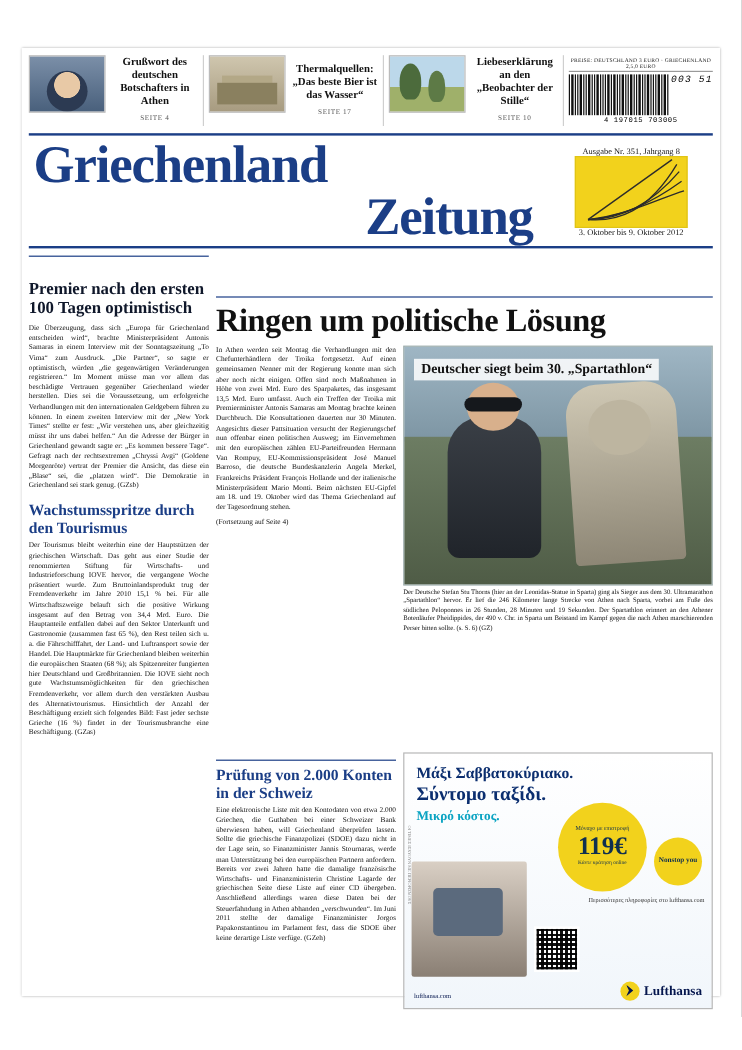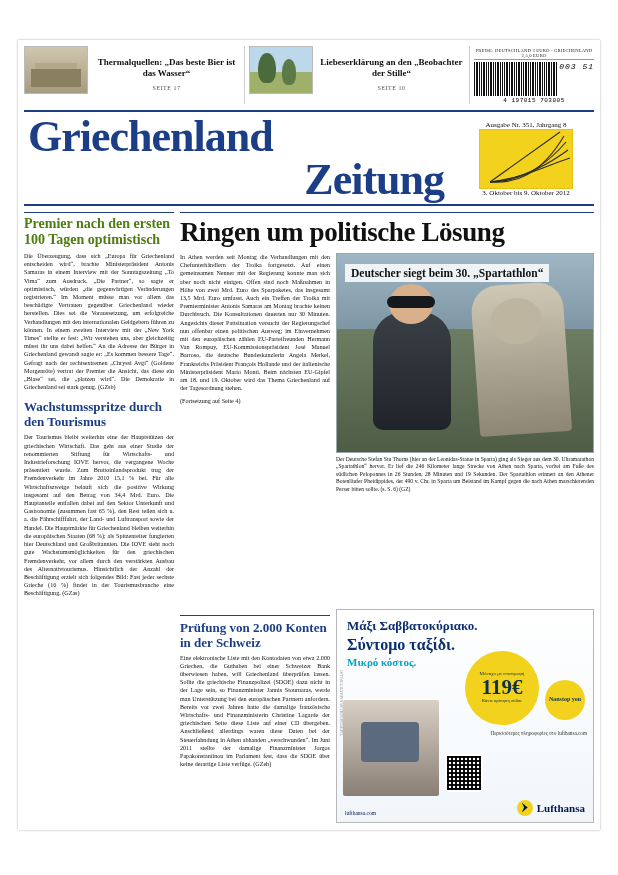--- a/index.html
+++ b/index.html
@@ -67,24 +67,24 @@
   .mast-right{width:132px;display:flex;flex-direction:column;justify-content:space-between;
     align-items:center;padding:2px 2px 2px 2px;}
   .issue-info{font-size:7px;color:#111;text-align:center;}
   .logo-box{width:92px;height:58px;background:#f2d21c;position:relative;overflow:hidden;
     border:1px solid #e0c416;}
   .logo-box svg{position:absolute;left:0;top:0;}
   .date-line{font-size:7px;color:#111;text-align:center;}
   
   .content{display:flex;padding:6px 6px 6px 6px;gap:6px;}
   .col-left{width:150px;}
-  .col-right{flex:1;}
+  .col-right{flex:1;margin-top:34px;}
   h2.head-left{
-    font-size:14px;line-height:16px;font-weight:bold;color:#4d7c0f;margin:0 0 4px 0;
-    border-top:1px solid #1b3e86;padding-top:3px;
+    font-size:14px;line-height:16px;font-weight:bold;color:#0f172a;margin:0 0 4px 0;
+    border-top:1px solid #1b3e86;padding-top:20px;
   }
   h2.sub-left{
     font-size:13px;line-height:15px;font-weight:bold;color:#1b3e86;margin:8px 0 4px 0;
   }
   .body-text{
     font-size:6.1px;line-height:8.2px;text-align:justify;color:#111;
     font-family:"Liberation Serif",serif;hyphens:auto;
   }
   .body-text p{margin:0 0 5px 0;}
   .headline-main{
@@ -168,20 +168,27 @@
   .hr-blue{border:none;border-top:1px solid #1b3e86;margin:6px 0 4px 0;}
 </style>
 </head>
 <body>
 
 <div class="page">
   <div class="sheet">
 
     <div class="teasers">
 
+      <div class="teaser">
+        <div class="thumb t1"></div>
+        <div class="txt">
+          <span>Grußwort des deutschen Botschafters in Athen</span>
+          <span class="page-ref">SEITE 4</span>
+        </div>
+      </div>
 
       <div class="teaser">
         <div class="thumb t3"></div>
         <div class="txt">
           <span>Thermalquellen: „Das beste Bier ist das Wasser“</span>
           <span class="page-ref">SEITE 17</span>
         </div>
       </div>
 
       <div class="teaser">

